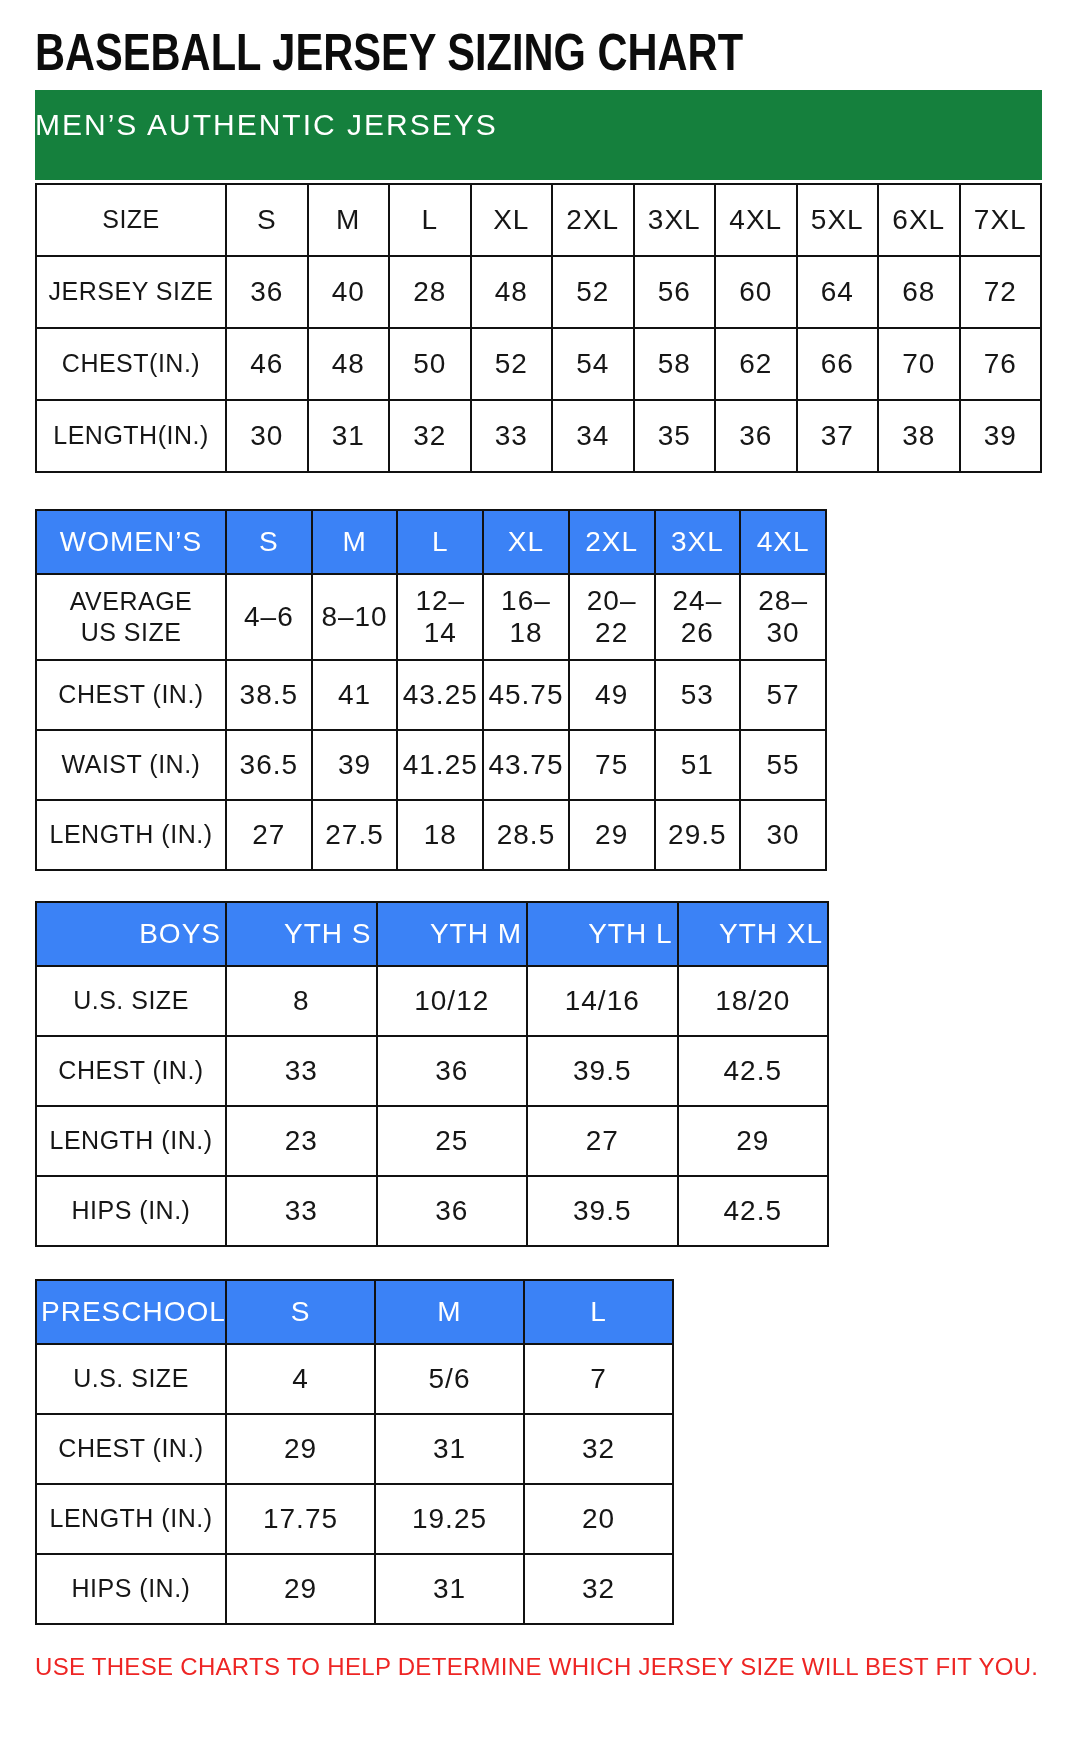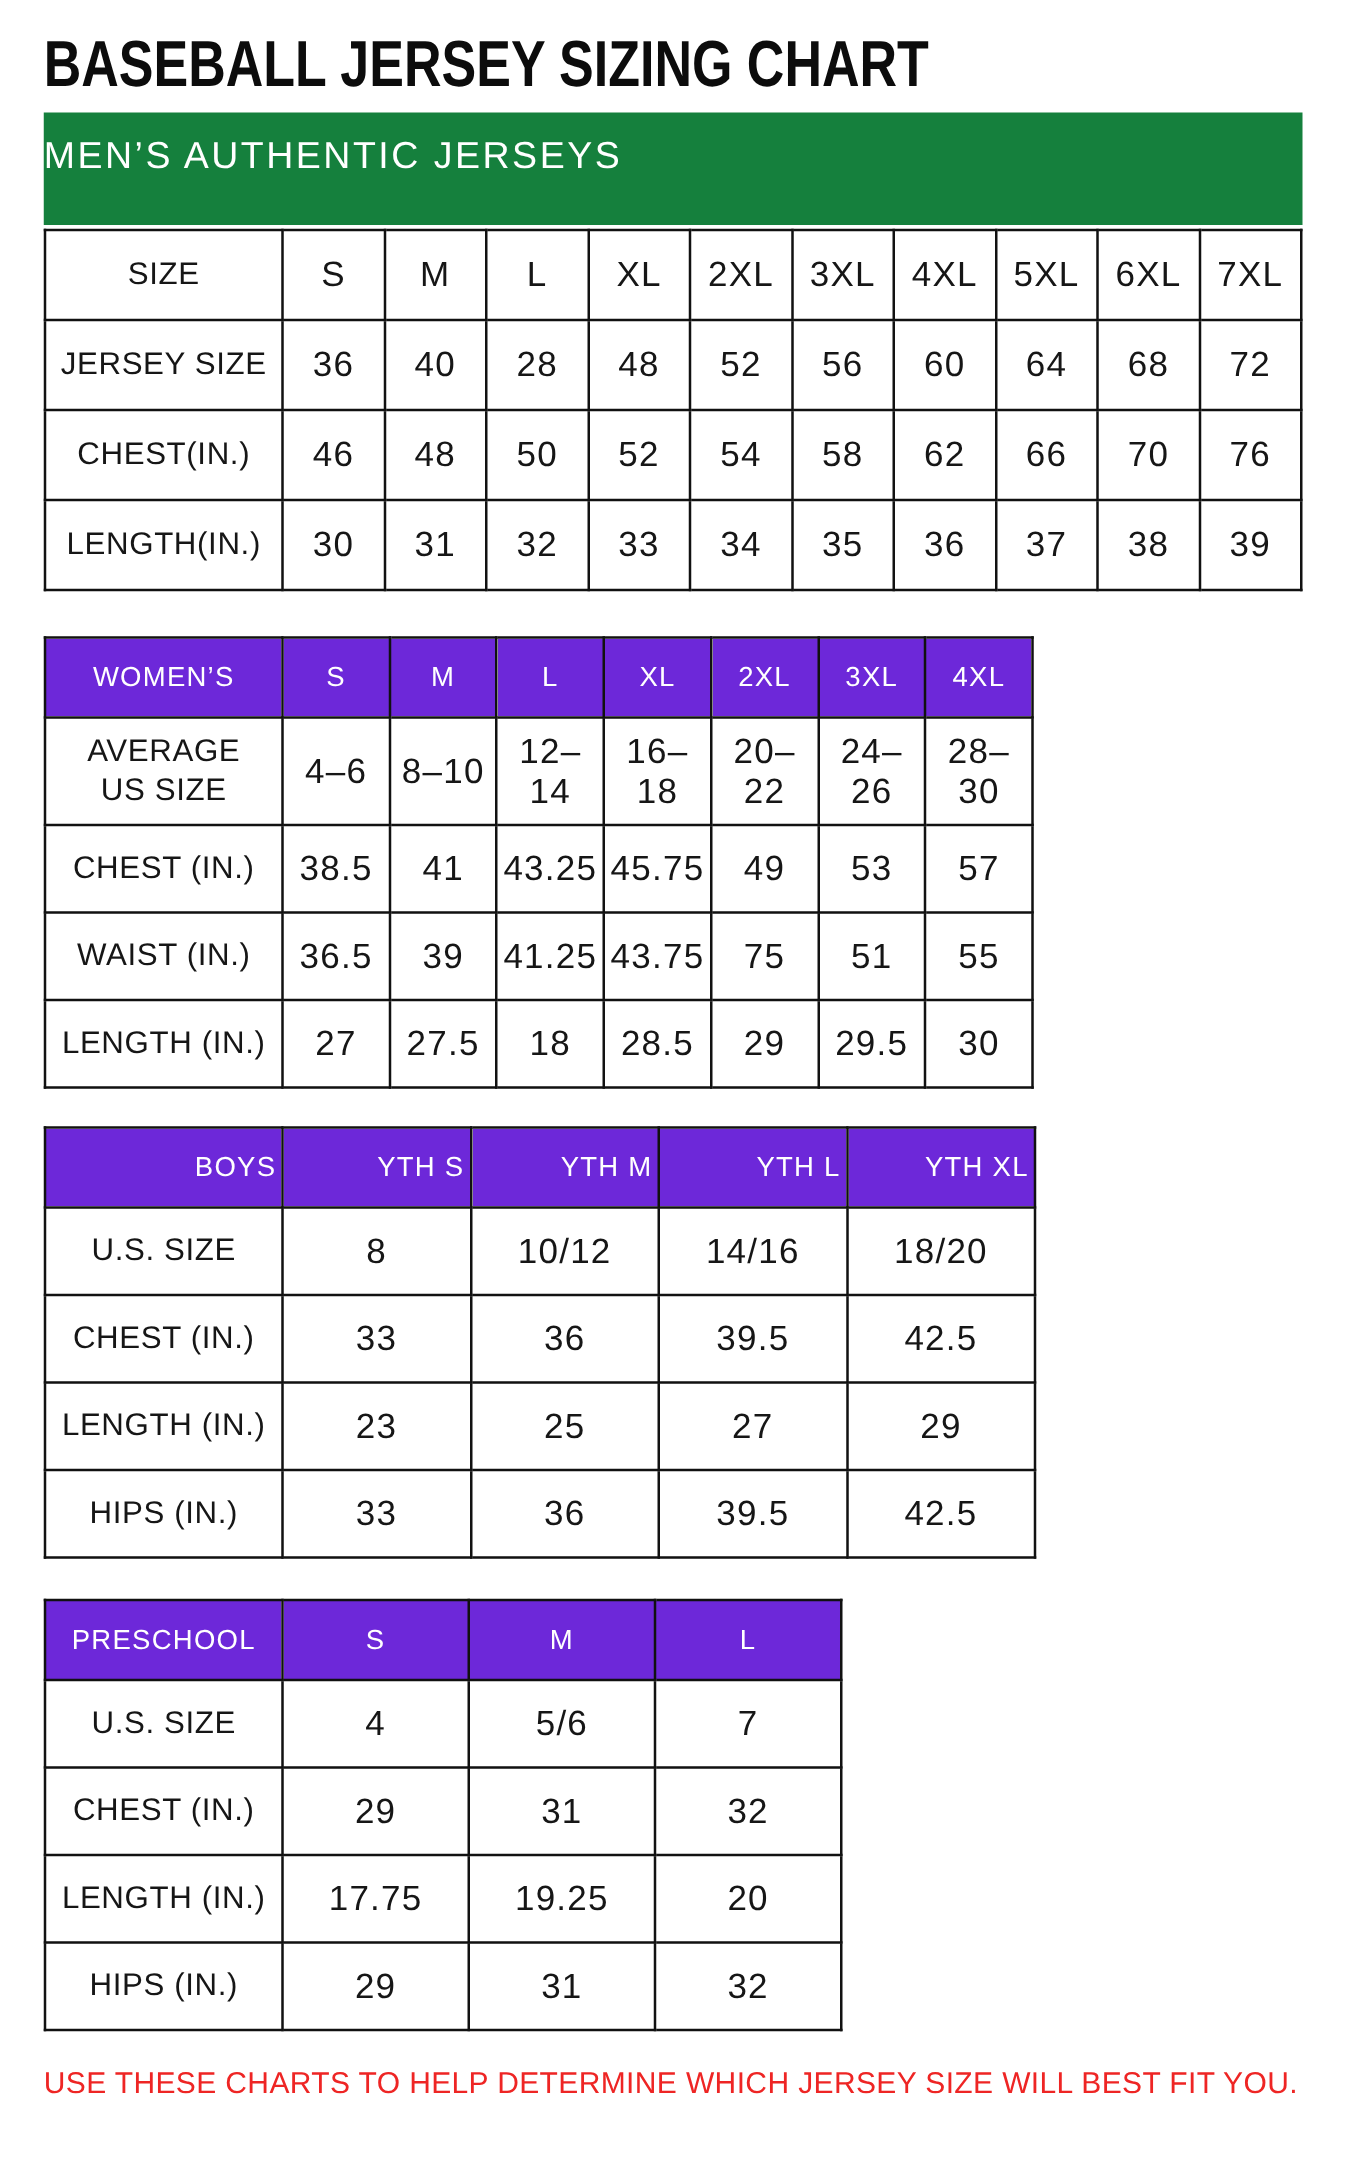--- a/index.html
+++ b/index.html
@@ -52,23 +52,23 @@
   }
   th, td {
     border: 2px solid #111111;
     text-align: center;
     vertical-align: middle;
     font-weight: normal;
     padding: 0 4px;
     overflow: hidden;
   }
   th {
-    background: #6d28d9;
+    background: #3b82f6;
     color: #ffffff;
-    font-size: 22px;
+    font-size: 28px;
     letter-spacing: 1px;
   }
   td.lbl {
     font-size: 25px;
     letter-spacing: 0.5px;
     white-space: pre-line;
     line-height: 1.25;
     margin-left: 32px;
   }
   th.lbl { letter-spacing: 1px; }

